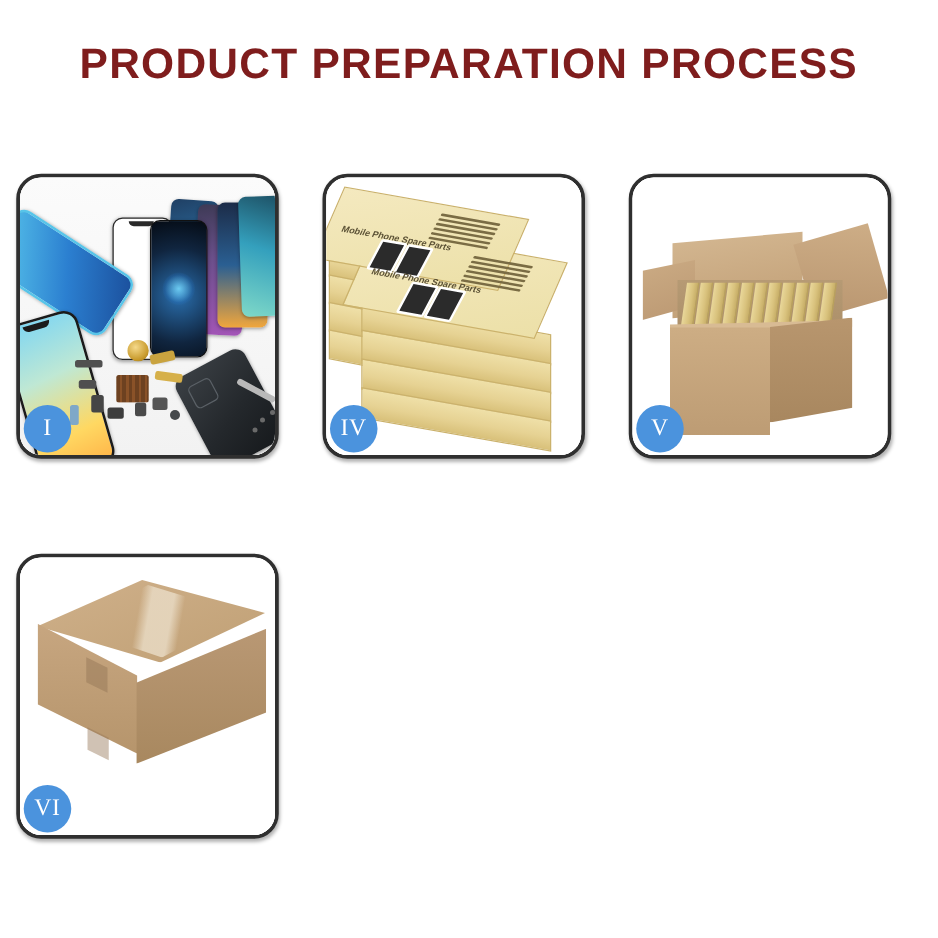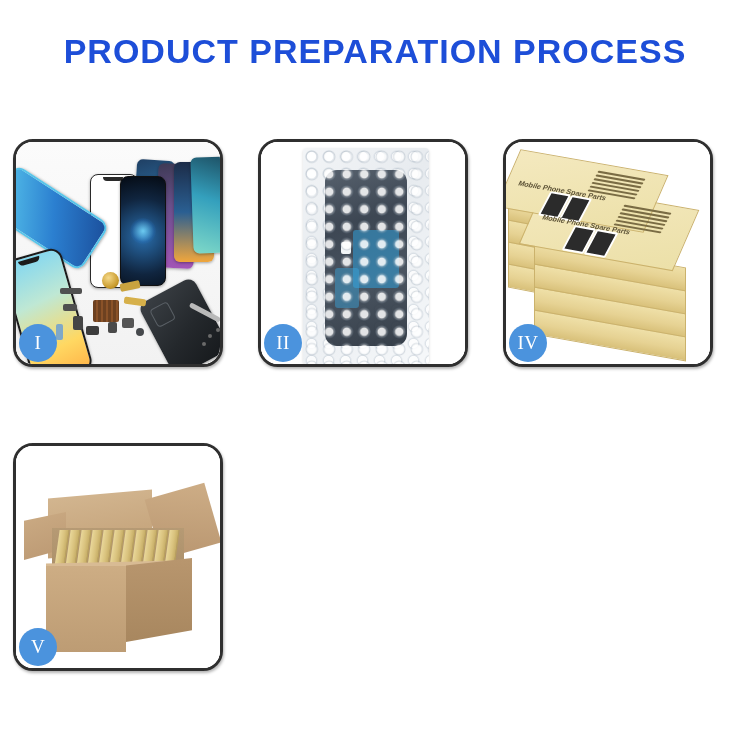--- a/index.html
+++ b/index.html
@@ -19,21 +19,21 @@
   .header {
     width: 750px;
     padding-top: 34px;
     text-align: center;
   }
   .title {
     font-family: "Liberation Sans", sans-serif;
     font-size: 34px;
     font-weight: 700;
     letter-spacing: 1.0px;
-    color: #1d4ed8;
+    color: #7f1d1d;
     line-height: 1.05;
     white-space: nowrap;
   }
   .subtitle {
     margin-top: 9px;
     font-family: "Liberation Sans", sans-serif;
     font-size: 14.6px;
     font-weight: 400;
     color: #1a1a1a;
     letter-spacing: 0.1px;
@@ -312,32 +312,20 @@
       <div class="part part-sm6"></div>
       <div class="part part-sm7"></div>
       <div class="part part-tool"></div>
       <div class="part part-screw" style="left:192px;top:192px;"></div>
       <div class="part part-screw" style="left:200px;top:186px;"></div>
       <div class="part part-screw" style="left:186px;top:200px;"></div>
     </div>
     <div class="badge">I</div>
   </div>
 
-  <div class="panel">
-    <div class="panel-inner">
-      <div class="p2-bg"></div>
-      <div class="bubble-sheet"></div>
-      <div class="bw-item" style="left:64px;top:28px;"></div>
-      <div class="bw-blue1" style="left:92px;top:88px;"></div>
-      <div class="bw-blue2" style="left:74px;top:126px;"></div>
-      <div class="bw-white" style="left:80px;top:100px;"></div>
-      <div class="bw-bubbles"></div>
-    </div>
-    <div class="badge">II</div>
-  </div>
 
 
   <div class="panel">
     <div class="panel-inner">
       <div class="p4-bg"></div>
       <div class="stack">
 
         <div class="sbox" style="left:2px;  top:56px;  width:86px; height:22px; transform: skewY(11deg);"></div>
         <div class="sbox" style="left:2px;  top:78px;  width:86px; height:22px; transform: skewY(11deg);"></div>
         <div class="sbox" style="left:2px;  top:100px; width:86px; height:22px; transform: skewY(11deg);"></div>
@@ -400,14 +388,26 @@
         <div class="c5-stick" style="left:101px;"></div>
         <div class="c5-stick" style="left:112px;"></div>
       </div>
       <div class="c5-rim"></div>
       <div class="c5-front"></div>
       <div class="c5-side"></div>
     </div>
     <div class="badge">V</div>
   </div>
 
+  <div class="panel">
+    <div class="panel-inner">
+      <div class="p6-bg"></div>
+      <div class="c6-top"></div>
+      <div class="c6-tape"></div>
+      <div class="c6-left"></div>
+      <div class="c6-right"></div>
+      <div class="c6-notch1"></div>
+      <div class="c6-notch2"></div>
+    </div>
+    <div class="badge">VI</div>
+  </div>
 
 </div>
 
 </body></html>

